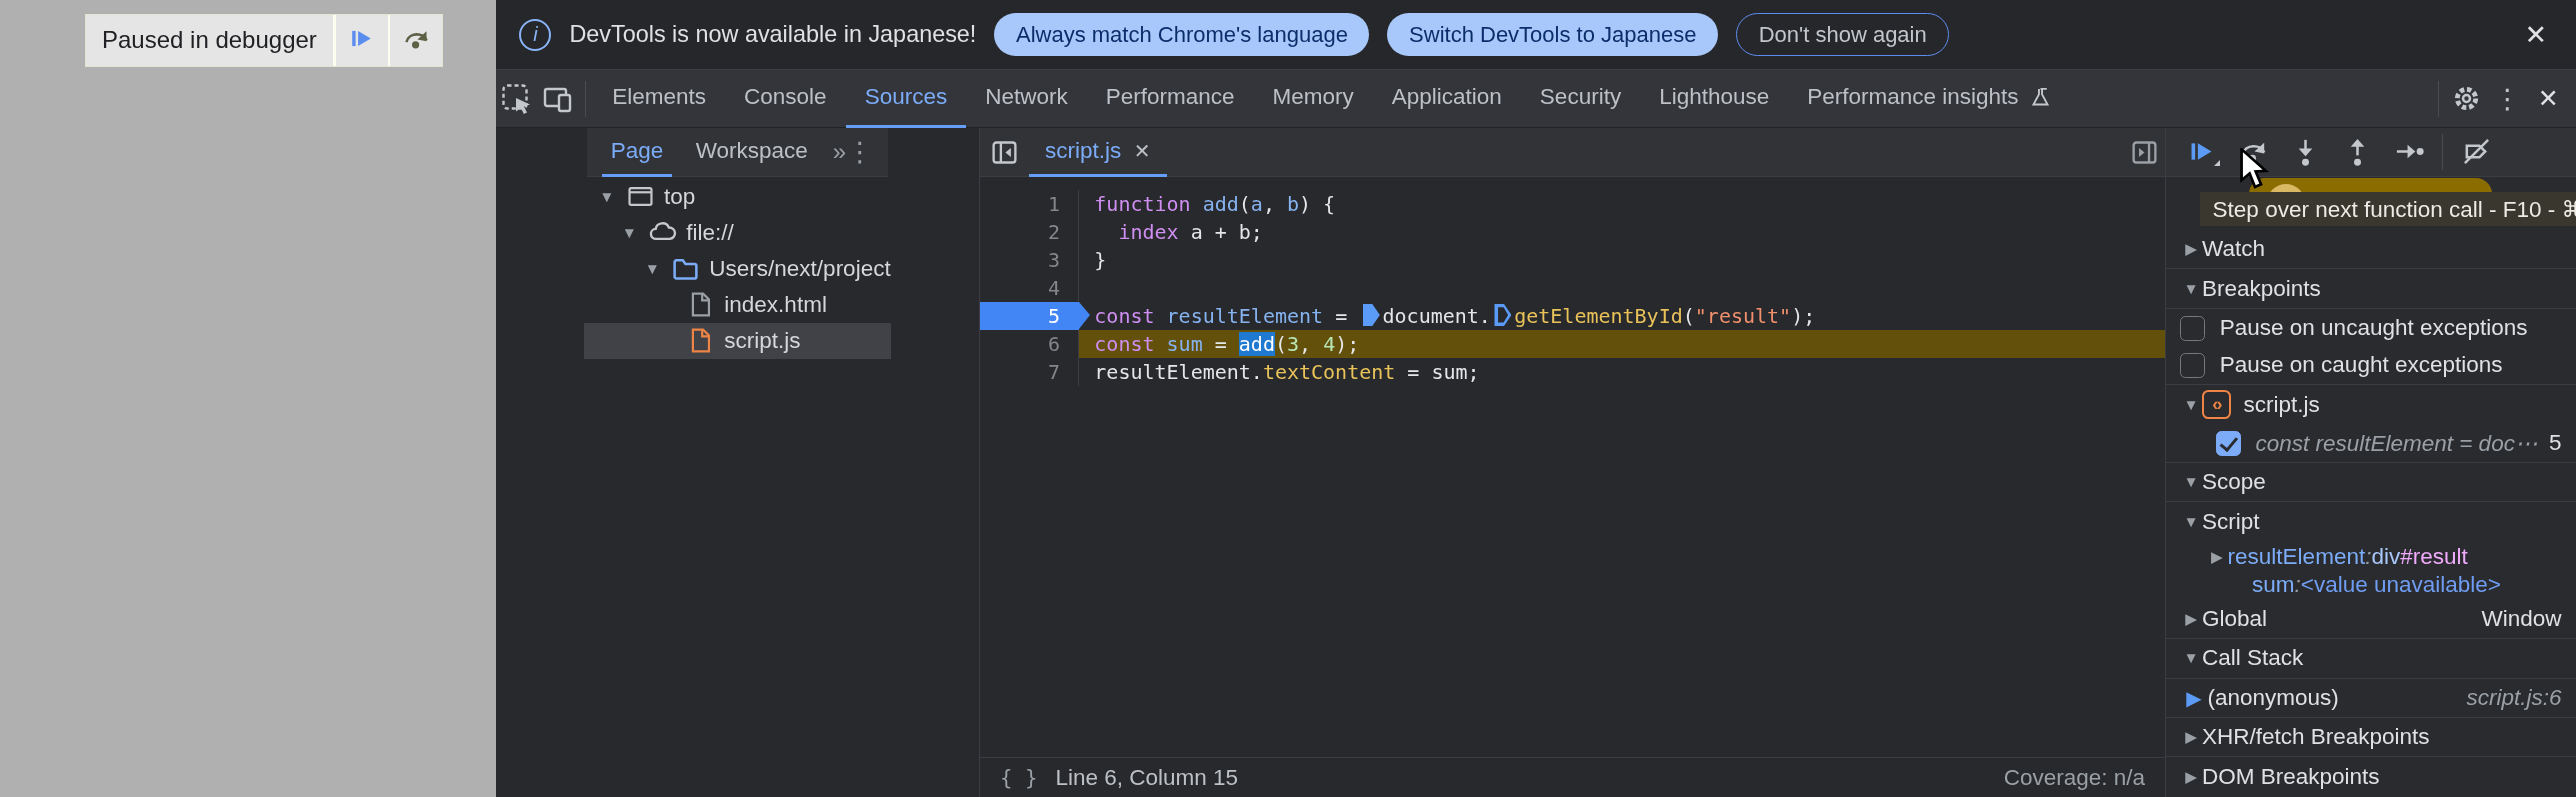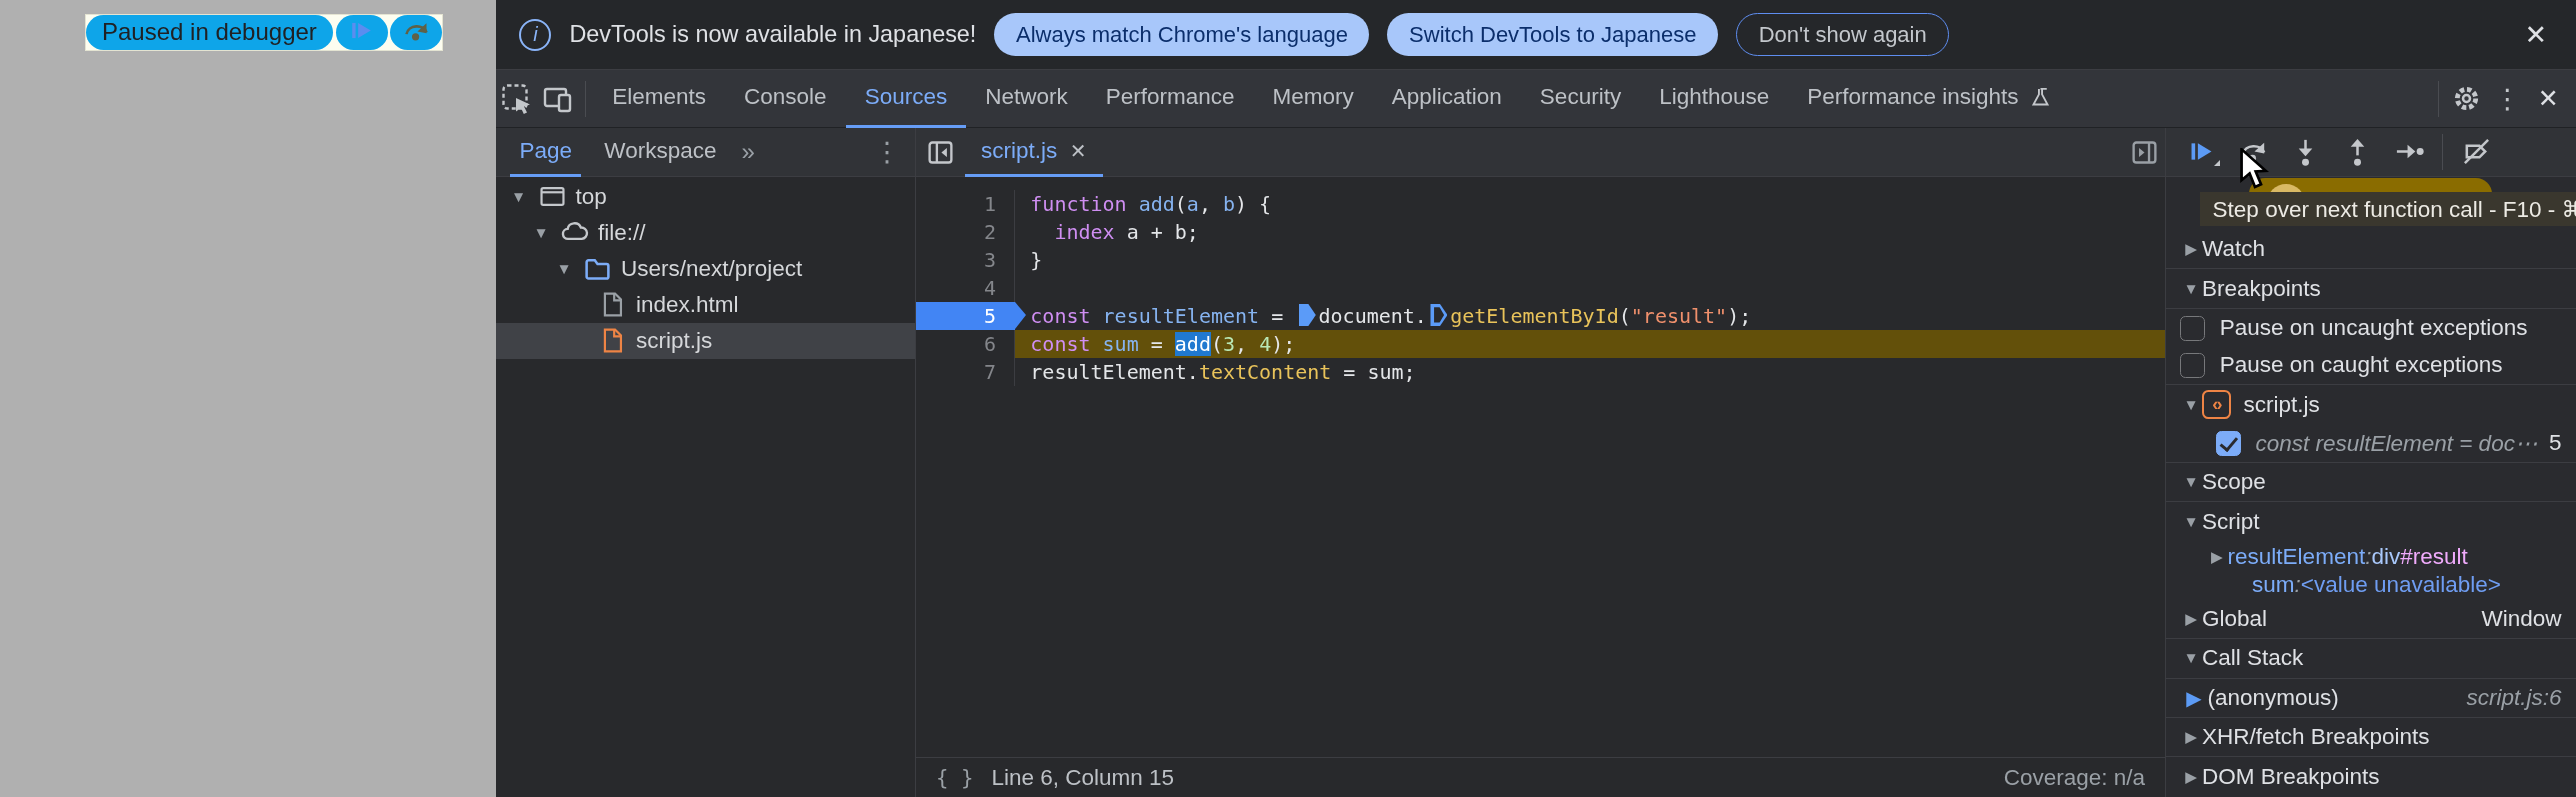--- a/index.html
+++ b/index.html
@@ -2,21 +2,21 @@
 <html style="font-size:14.4px"><head>
 <meta charset="utf-8">
 <style>
   * { margin:0; padding:0; box-sizing:border-box; }
   body { font-family:"Liberation Sans", sans-serif; background:#888; }
   #stage { position:relative; width:2576px; height:797px; overflow:hidden; background:#b0b0b0; }
 
   
   .paused-badge { position:absolute; left:85px; top:13.5px; display:flex; gap:2.7px;
     background:#fdfdf0; border:1.8px solid #e4e4d2; }
-  .paused-badge .cell { background:#0ea5e9; height:35px; display:flex; align-items:center;border-radius:19px; }
+  .paused-badge .cell { background:#e5e5e5; height:51px; display:flex; align-items:center; }
   .paused-badge .lbl { padding:0 16px; font-size:24px; color:#202124; }
   .paused-badge .ic { width:52px; justify-content:center; cursor:pointer; }
 
   
   .devtools { position:absolute; left:496px; top:0; right:0; bottom:0; background:#28292c; color:#dfe1e5; }
 
   
   .infobar { height:70px; display:flex; align-items:center; gap:18px; padding:0 23.4px;
     background:#25272a; border-bottom:0.9px solid #3c3d42; font-size:23.4px; }
   .info-ic { width:32px; height:32px; border:2.7px solid #8ab4f8; border-radius:50%; color:#8ab4f8;
@@ -34,21 +34,21 @@
     font-size:22.5px; color:#bdc1c6; border-bottom:3.6px solid transparent; cursor:pointer; }
   .tab.sel { color:#7cacf8; border-bottom-color:#669df6; }
   .tb-right { margin-left:auto; display:flex; align-items:center; }
   .dots { font-size:27px; color:#c4c7cb; }
   .x { font-size:25px; color:#dfe1e5; }
 
   
   .bodyrow { position:absolute; top:128px; left:0; right:0; bottom:0; display:flex; }
 
   
-  .sidebar { width:420px; border-right:0.9px solid #3c3d42; display:flex; flex-direction:column; background:#28292c; }
+  .sidebar { width:484px; border-right:0.9px solid #3c3d42; display:flex; flex-direction:column; background:#28292c;align-items:center; }
   .sb-head { height:49px; background:#313337; border-bottom:0.9px solid #3c3d42; display:flex; align-items:center; font-size:22.5px; }
   .sb-tab { height:49px; display:flex; align-items:center; padding:0 9px; margin-left:14.4px;
     border-bottom:3.6px solid transparent; color:#bdc1c6; cursor:pointer; }
   .sb-tab.sel { color:#7cacf8; border-bottom-color:#669df6; }
   .chev { color:#9aa0a6; font-size:24px; margin-left:16px; cursor:pointer; }
   .sb-more { margin-left:auto; margin-right:14.4px; color:#9aa0a6; font-size:27px; cursor:pointer; }
   .tree { padding-top:1.8px; }
   .trow { height:36px; display:flex; align-items:center; gap:9px; font-size:22.5px; color:#d5d7da; cursor:pointer; }
   .trow .arr { color:#9aa0a6; font-size:15.3px; width:20px; text-align:center; flex:none; }
   .trow.sel { background:#404247; }

